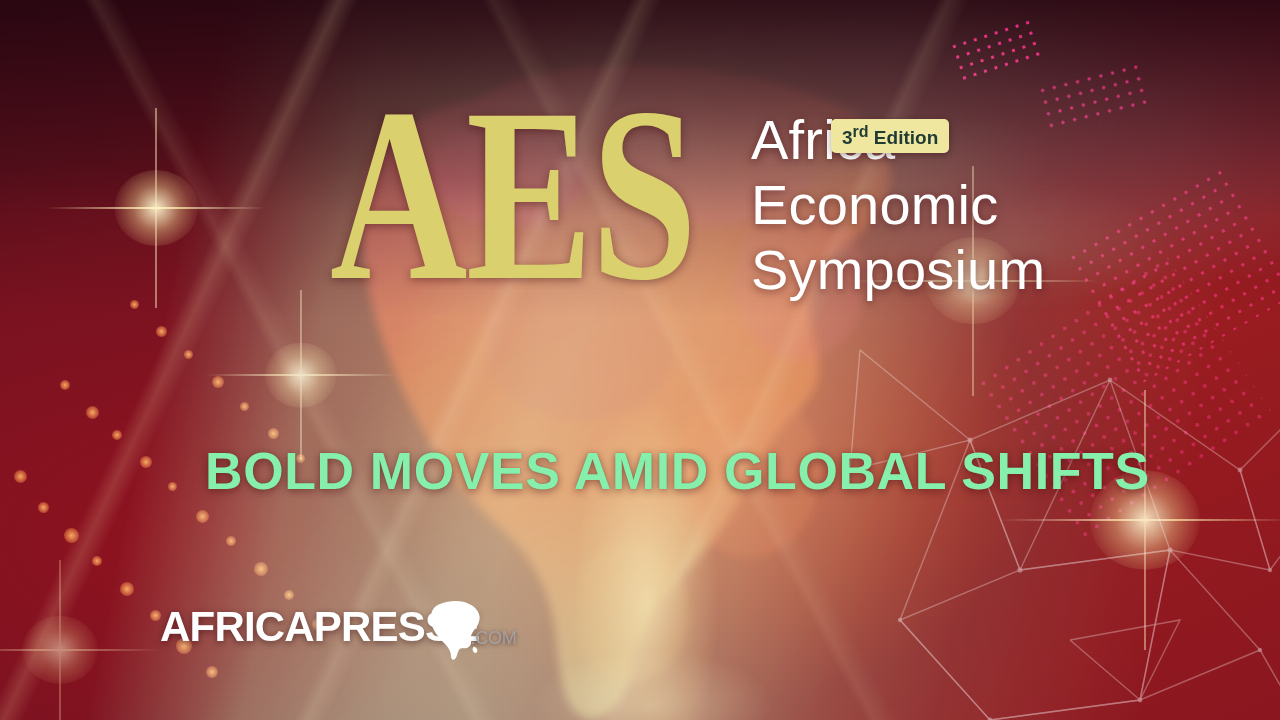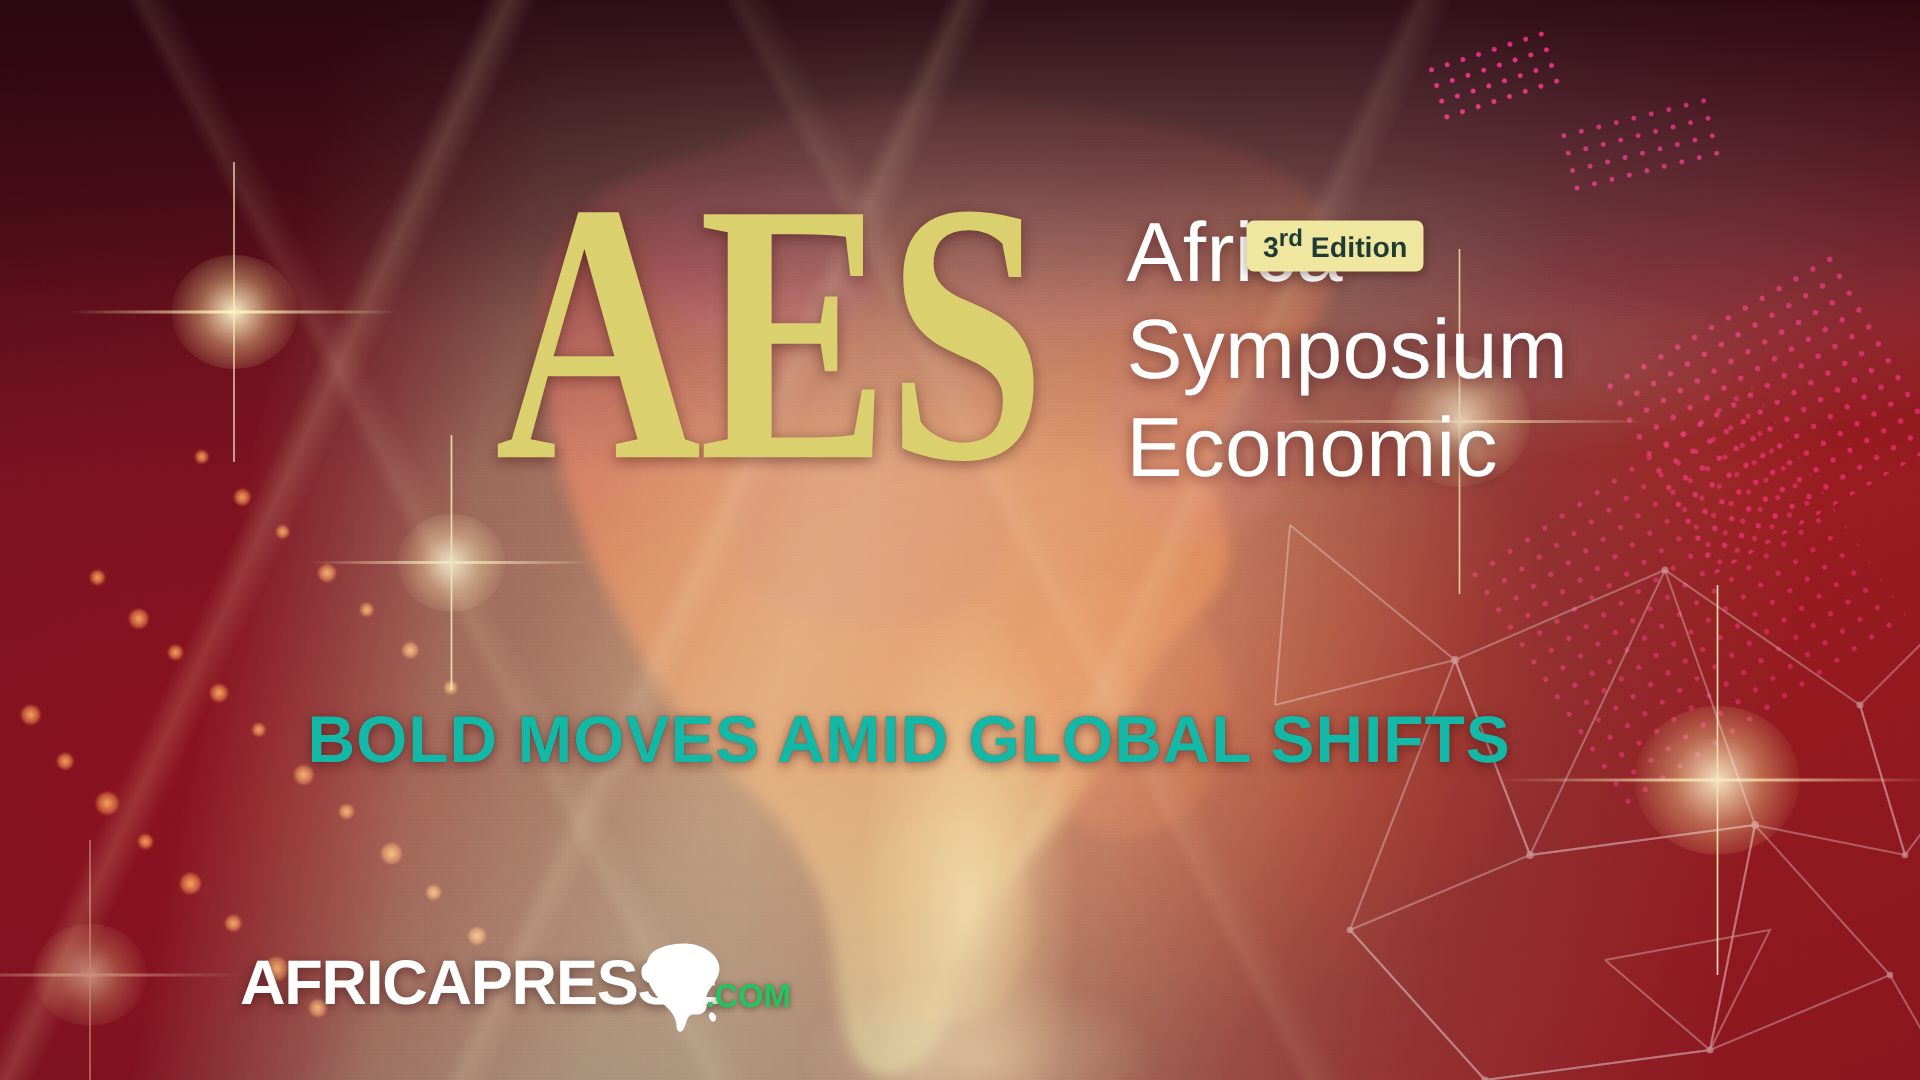--- a/index.html
+++ b/index.html
@@ -141,21 +141,21 @@
   
   .grain {
     opacity:0.16;
     background-image:
       repeating-linear-gradient(0deg, rgba(255,255,255,0.045) 0 1px, rgba(0,0,0,0.045) 1px 2px),
       repeating-linear-gradient(90deg, rgba(255,255,255,0.035) 0 1px, rgba(0,0,0,0.035) 1px 2px);
     mix-blend-mode:overlay;
   }
 
   
-  .content { position:absolute; inset:0;margin-top:28px; }
+  .content { position:absolute; inset:0; }
 
   
   .lockup {
     position:absolute; left:330px; top:98px;
     display:flex; align-items:flex-start;
   }
   .aes-mark {
     font-family:"Liberation Serif", "DejaVu Serif", serif;
     font-weight:700;
     font-size:238px;
@@ -191,22 +191,22 @@
     border-radius:5px;
     line-height:1;
     box-shadow:0 2px 7px rgba(40,8,12,0.40);
     white-space:nowrap;
   }
   .edition-badge sup { font-size:16px; vertical-align:super; font-weight:700; }
 
   
   .tagline {
     position:absolute; left:205px; top:441px;
-    color:#14b8a6;
-    font-size:44px;
+    color:#86efac;
+    font-size:52px;
     font-weight:700;
     letter-spacing:0.6px;
     white-space:nowrap;
     text-shadow:0 2px 8px rgba(70,10,16,0.55), 0 0 1px rgba(120,40,20,0.6);
   }
 
   
   .press-logo {
     position:absolute; left:160px; top:606px;
     display:flex; align-items:flex-end;
@@ -214,23 +214,23 @@
   }
   .press-logo .pl-name {
     color:#ffffff;
     font-size:42px;
     font-weight:700;
     letter-spacing:-0.8px;
     line-height:1;
     text-shadow:0 2px 7px rgba(50,6,12,0.55);
   }
   .press-logo .pl-dotcom {
-    color:#22c55e;
-    font-size:22px;
-    font-weight:700;
+    color:#a3a3a3;
+    font-size:18px;
+    font-weight:400;
     letter-spacing:-0.2px;
     line-height:1;
     margin-left:-9px;
     margin-bottom:1px;
     position:relative; z-index:3;
     text-shadow:0 1px 4px rgba(50,6,12,0.55);
   }
   .press-logo .pl-africa {
     position:absolute;
     left:268px; top:-6px;
@@ -410,22 +410,22 @@
     </div>
 
   <div class="bg grain"></div>
 
   <div class="content">
 
     <div class="lockup">
       <div class="aes-mark">AES</div>
       <div class="wordmark">
         <span class="wm-line">Africa</span>
+        <span class="wm-line">Economic</span>
         <span class="wm-line">Symposium</span>
-        <span class="wm-line">Economic</span>
       </div>
     </div>
 
     <div class="edition-badge"><span>3</span><sup>rd</sup>&nbsp;<span>Edition</span></div>
 
     <div class="tagline">BOLD MOVES AMID GLOBAL SHIFTS</div>
 
     <div class="press-logo">
       <span class="pl-name">AFRICAPRESSE</span>
       <svg class="pl-africa" viewBox="0 0 56 60">

